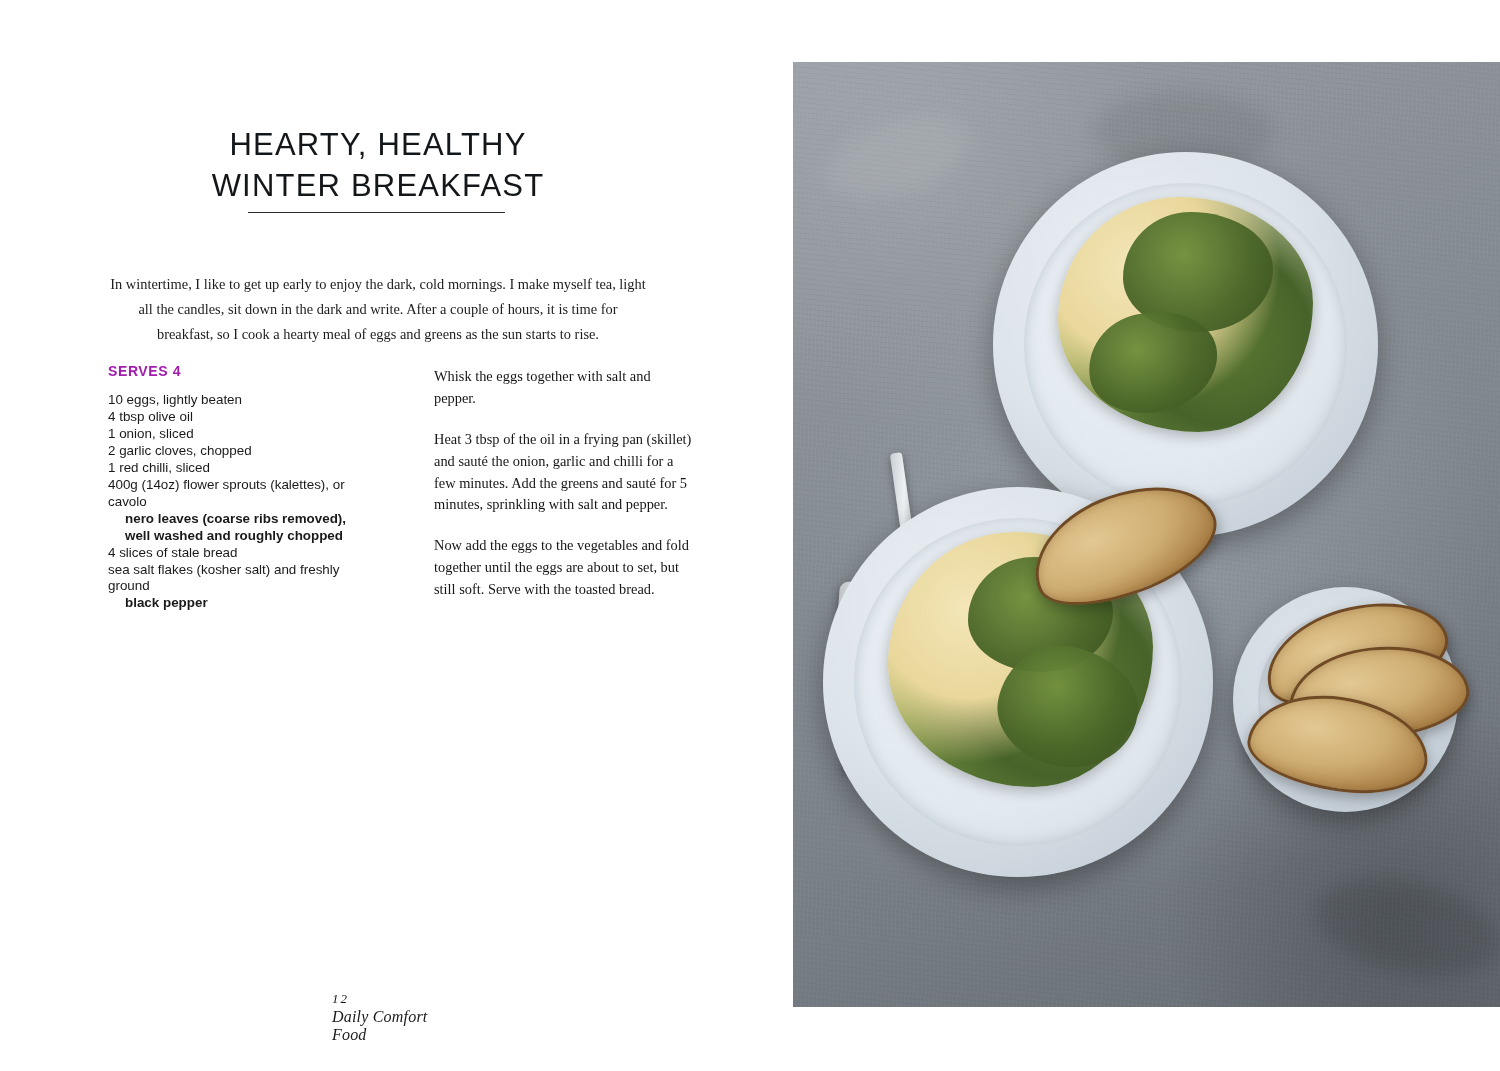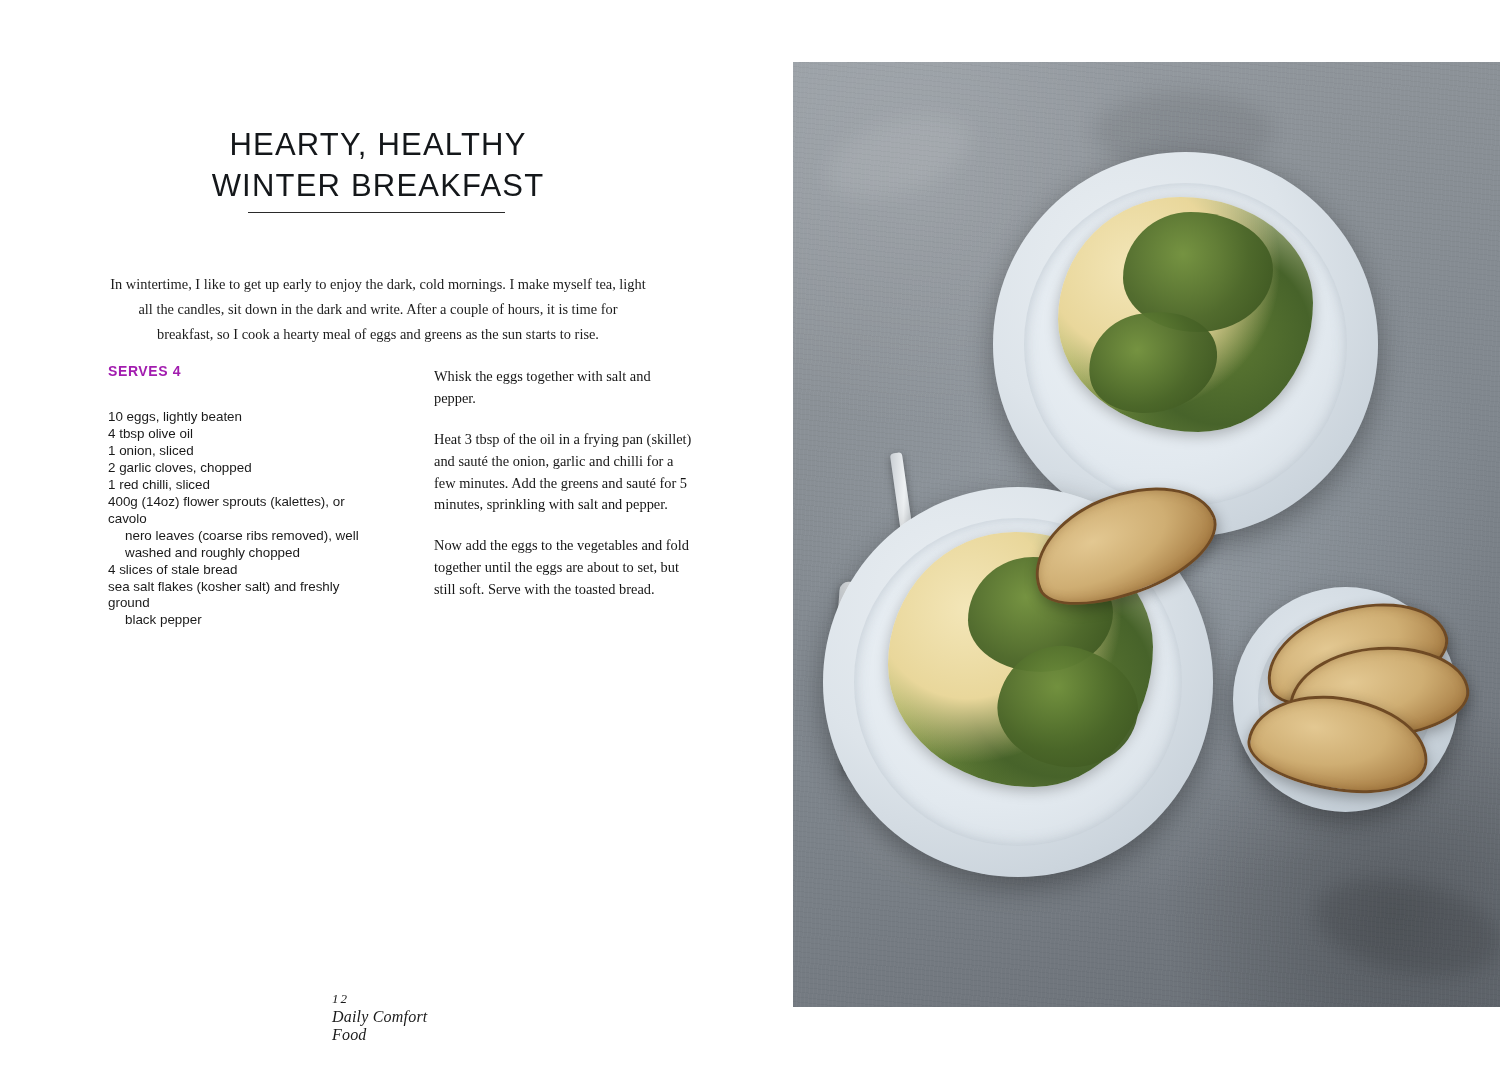--- a/index.html
+++ b/index.html
@@ -75,34 +75,35 @@
     font-family: "Liberation Sans", sans-serif;
     font-weight: bold;
     font-size: 14px;
     letter-spacing: 0.6px;
     color: #a21caf;
   }
 
   .ingredients {
     position: absolute;
     left: 108px;
-    top: 409px;
+    top: 392px;
     width: 262px;
     font-family: "Liberation Sans", sans-serif;
     font-size: 13.4px;
     line-height: 1.265;
     color: #1a1a1a;
   }
   .ingredients .ing {
     margin: 0 0 0 0;
     padding-left: 0;
   }
   .ingredients .ing .cont {
     display: block;
     padding-left: 17px;
+    font-weight: bold;
   }
 
   .method {
     position: absolute;
     left: 387px;
     top: 366px;
     width: 258px;
     font-family: "Liberation Serif", serif;
     font-size: 14.4px;
     line-height: 1.52;

